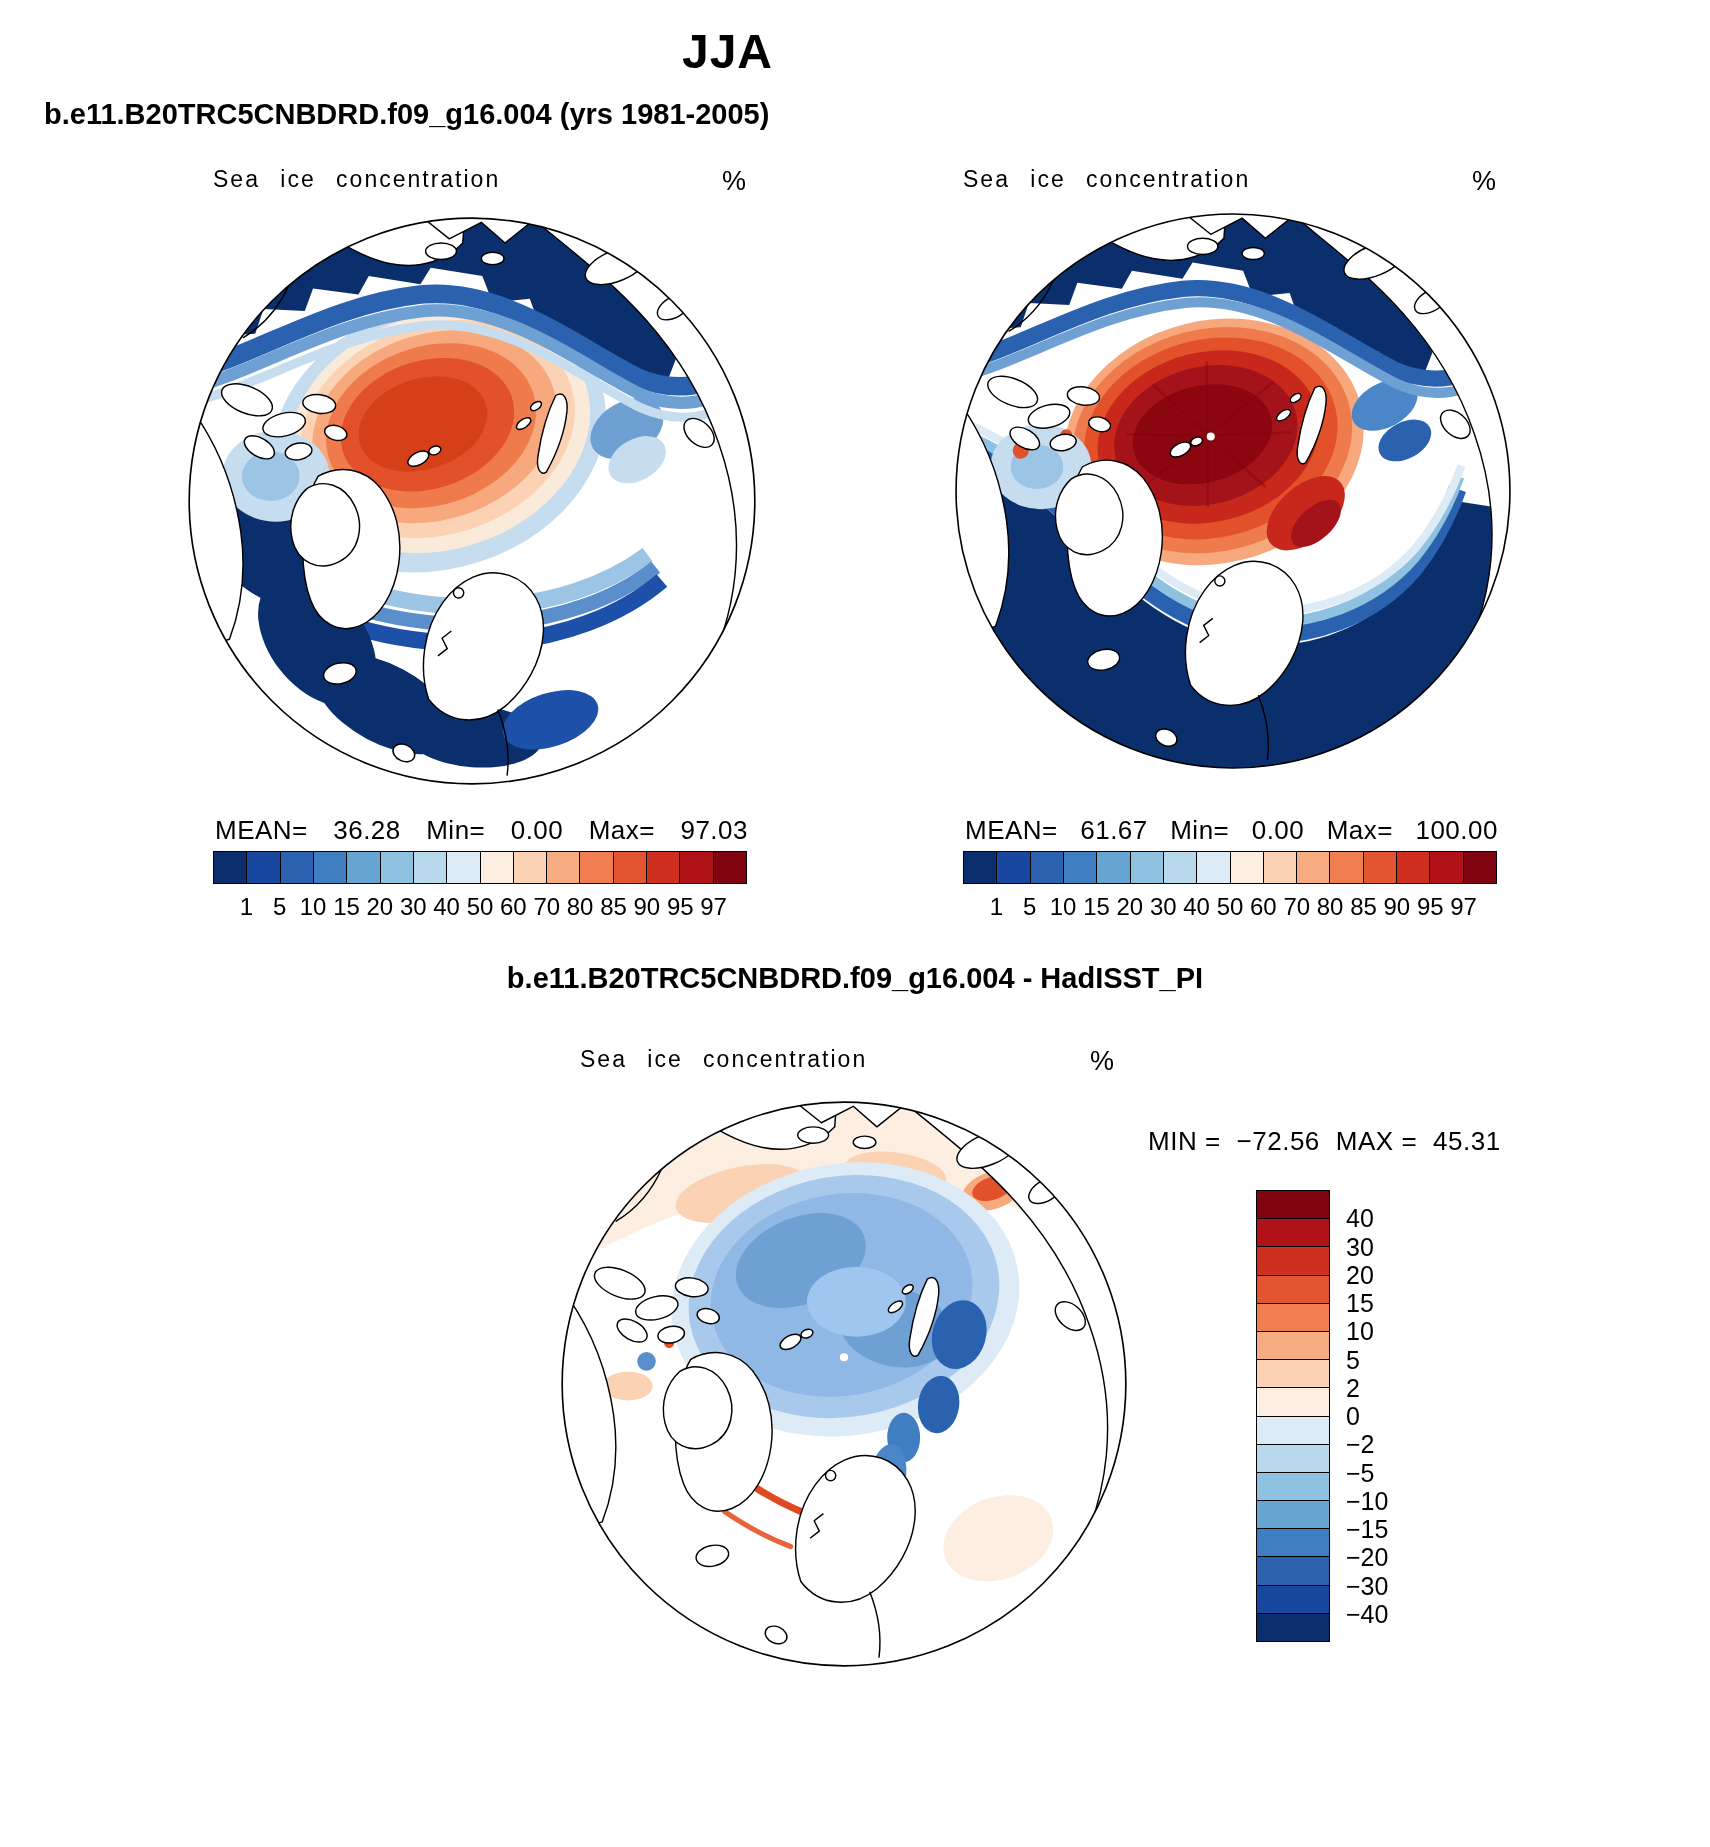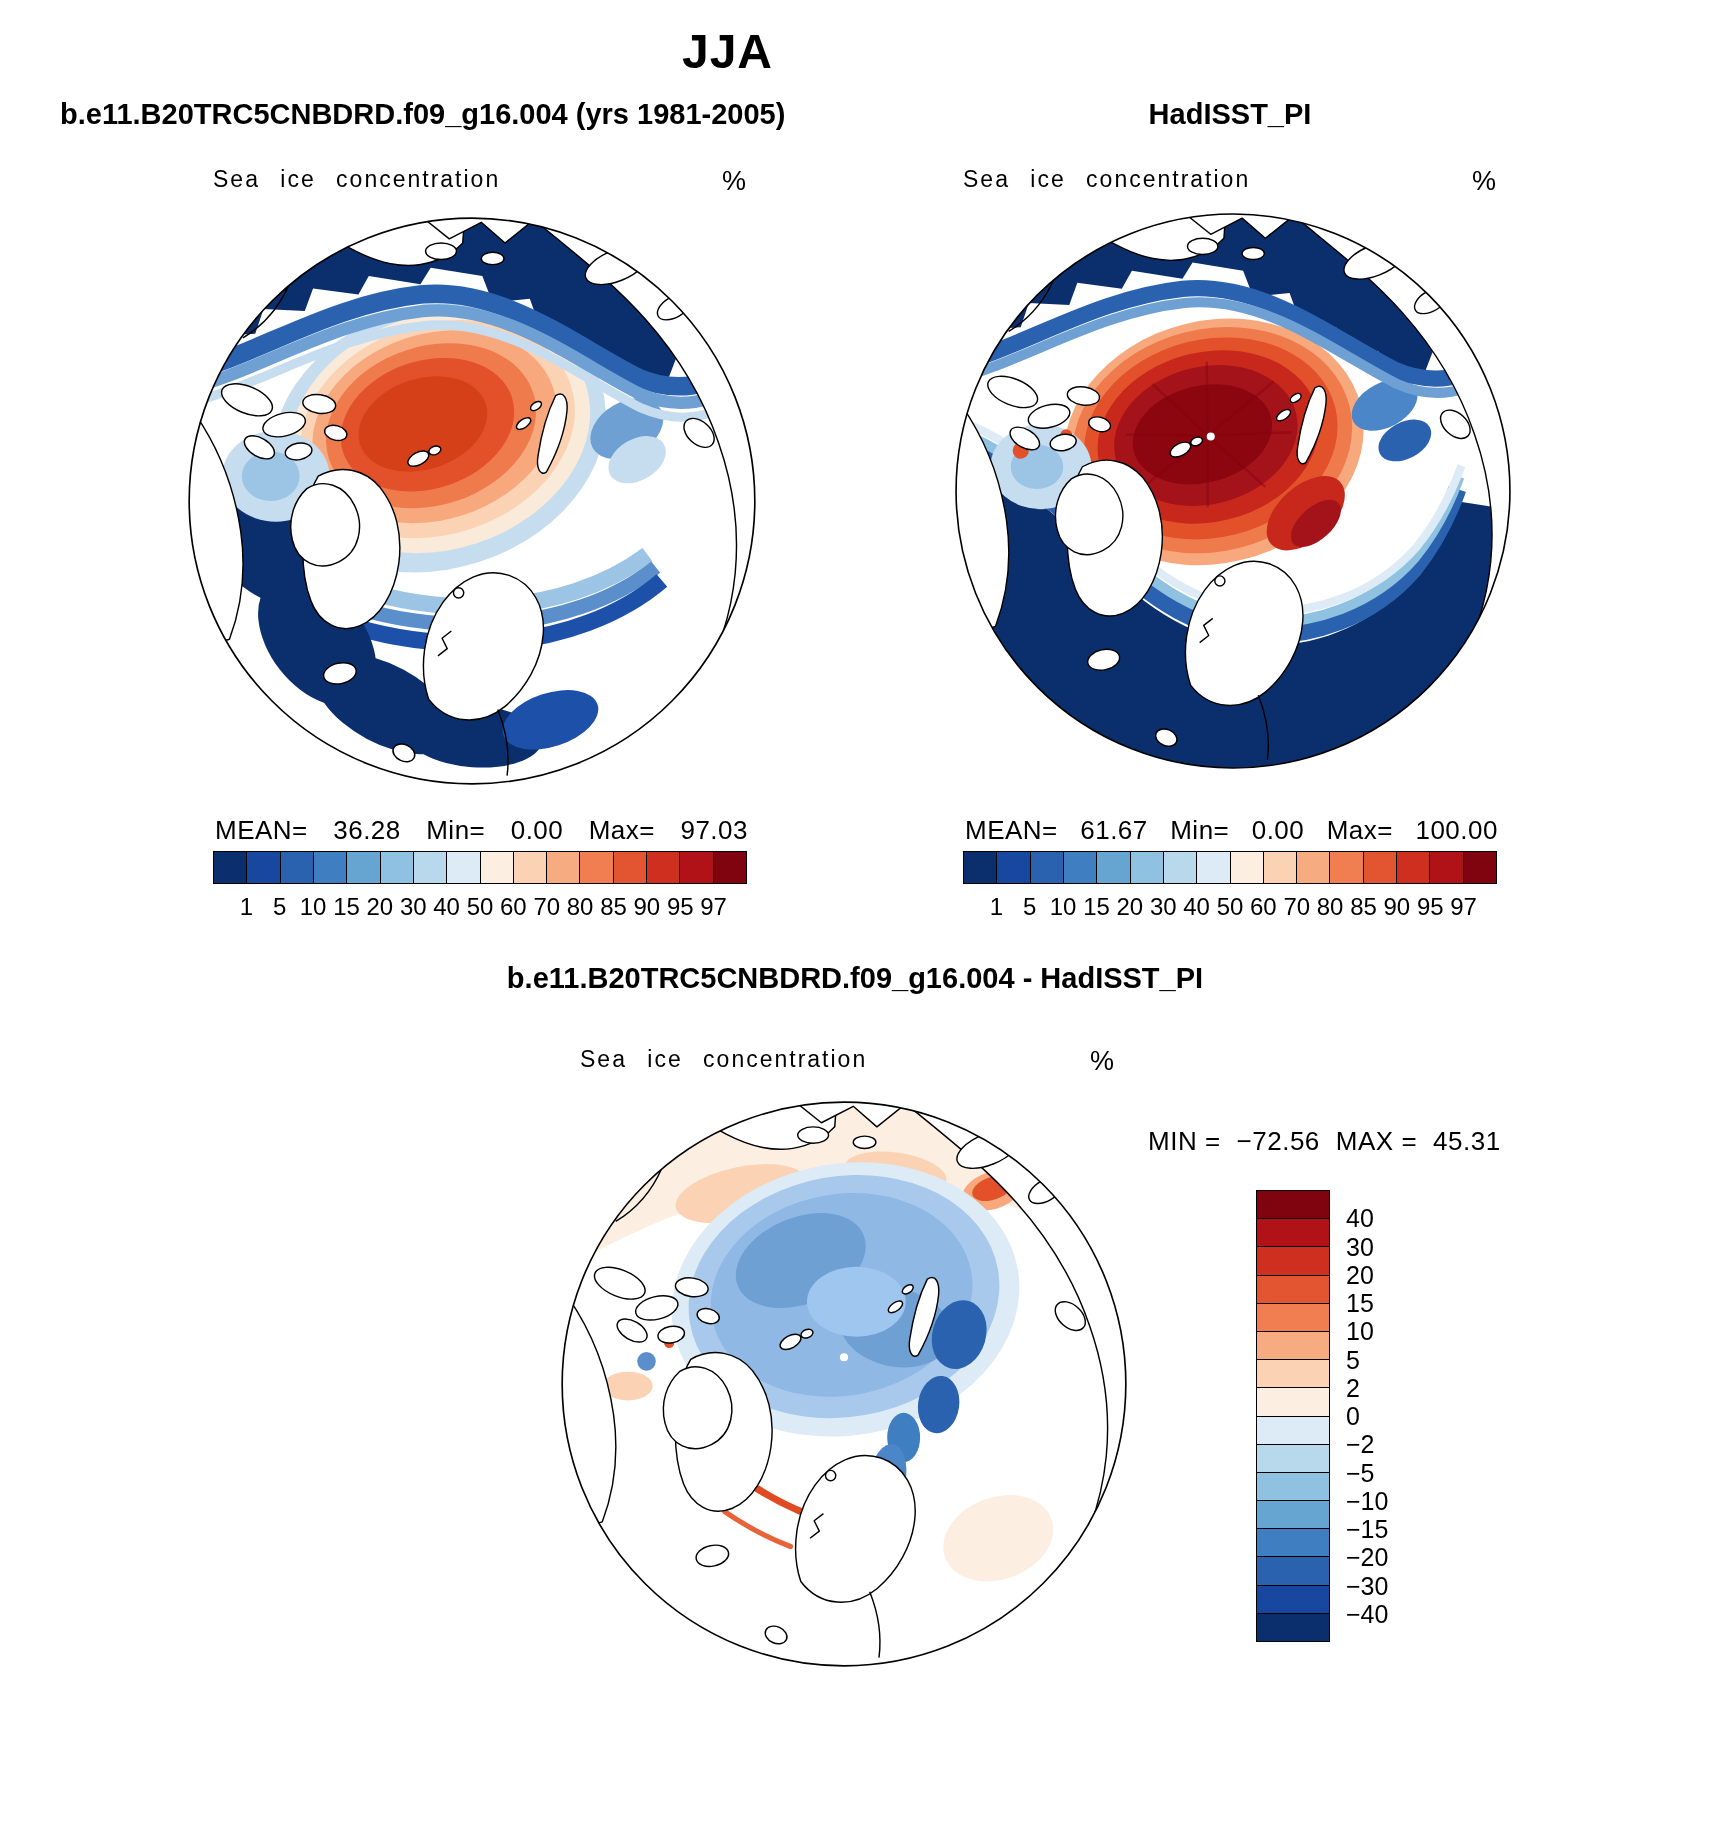--- a/index.html
+++ b/index.html
@@ -1,21 +1,21 @@
 <!DOCTYPE html>
 <html><head>
 <meta charset="utf-8">
 <style>
   html,body{margin:0;padding:0;background:#fff;}
   .page{position:relative;width:1710px;height:1847px;background:#fff;color:#000;
         font-family:"Liberation Sans",sans-serif;overflow:hidden;text-decoration:underline;}
   .season-title{position:absolute;top:24px;left:0;width:1455px;text-align:center;
         font-size:48px;font-weight:bold;letter-spacing:1px;}
   .panel-title{position:absolute;font-size:29px;font-weight:bold;text-align:center;white-space:nowrap;}
-  #model-title{top:98px;left:60px;width:700px;}
+  #model-title{top:98px;left:44px;width:700px;}
   #obs-title{top:98px;left:980px;width:500px;}
   #diff-title{top:962px;left:0;width:1710px;}
   .field-label{position:absolute;font-size:23px;letter-spacing:2px;word-spacing:12px;white-space:nowrap;}
   .units{position:absolute;font-size:27px;}
   .map-svg{position:absolute;}
   .stats-line{position:absolute;display:flex;justify-content:space-between;
         font-size:26px;letter-spacing:.5px;white-space:nowrap;}
   .minmax-line{position:absolute;display:flex;gap:16px;font-size:26px;letter-spacing:.5px;white-space:nowrap;}
   .cb{position:absolute;display:flex;border:1px solid #000;box-sizing:border-box;}
   .cb .cb-box{flex:1;}
@@ -66,21 +66,20 @@
         <ellipse fill="#fff" cx="250" cy="38" rx="15" ry="8"></ellipse>
         <ellipse fill="#fff" cx="300" cy="45" rx="11" ry="6"></ellipse>
         <path d="M 58,122 C 78,110 93,93 103,70"></path>
       </g>
     </defs>
   </svg>
 
   <div class="season-title">JJA</div>
 
   <div class="panel-title" id="model-title">b.e11.B20TRC5CNBDRD.f09_g16.004 (yrs 1981-2005)</div>
-  <div class="panel-title" id="obs-title">HadISST_PI</div>
 
   <div class="field-label" style="left:213px;top:166px">Sea ice concentration</div>
   <div class="units" style="left:722px;top:166px">%</div>
 
   <div class="field-label" style="left:963px;top:166px">Sea ice concentration</div>
   <div class="units" style="left:1472px;top:166px">%</div>
 
   <svg class="map-svg" viewBox="0 0 560 560" style="left:183px;top:212px;width:578px;height:578px">
     <g clip-path="url(#mclip)">
       <rect width="560" height="560" fill="#fff"></rect>

